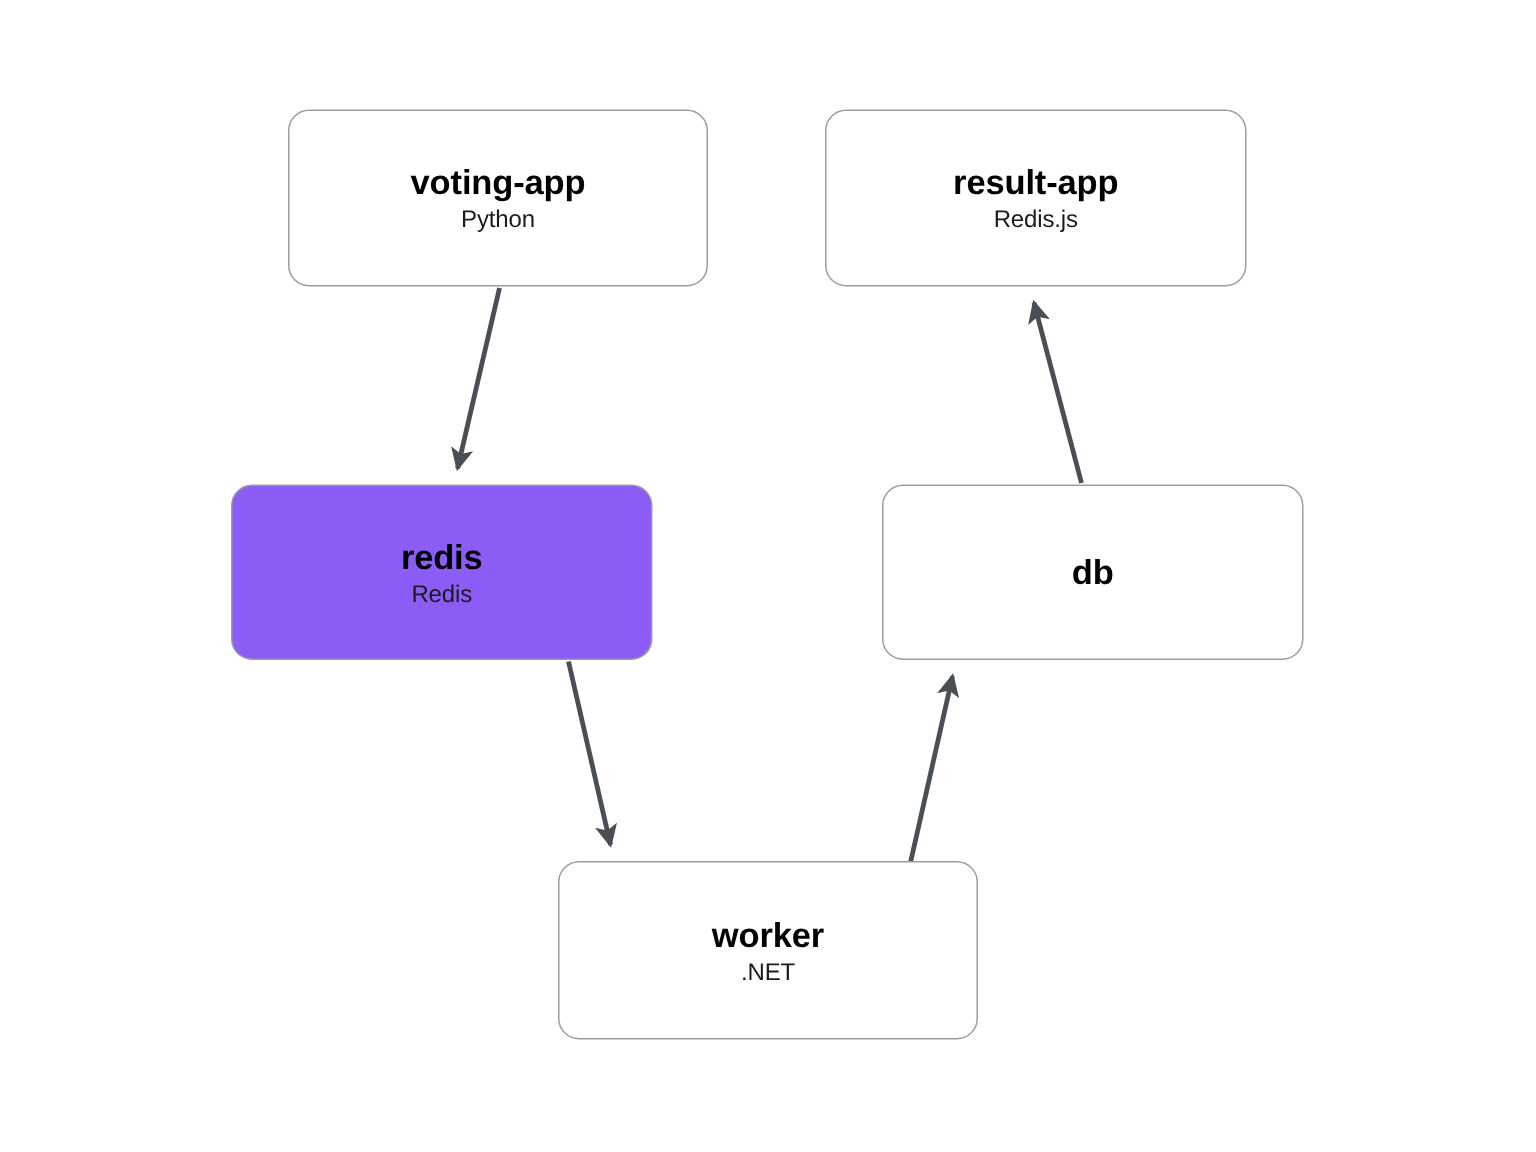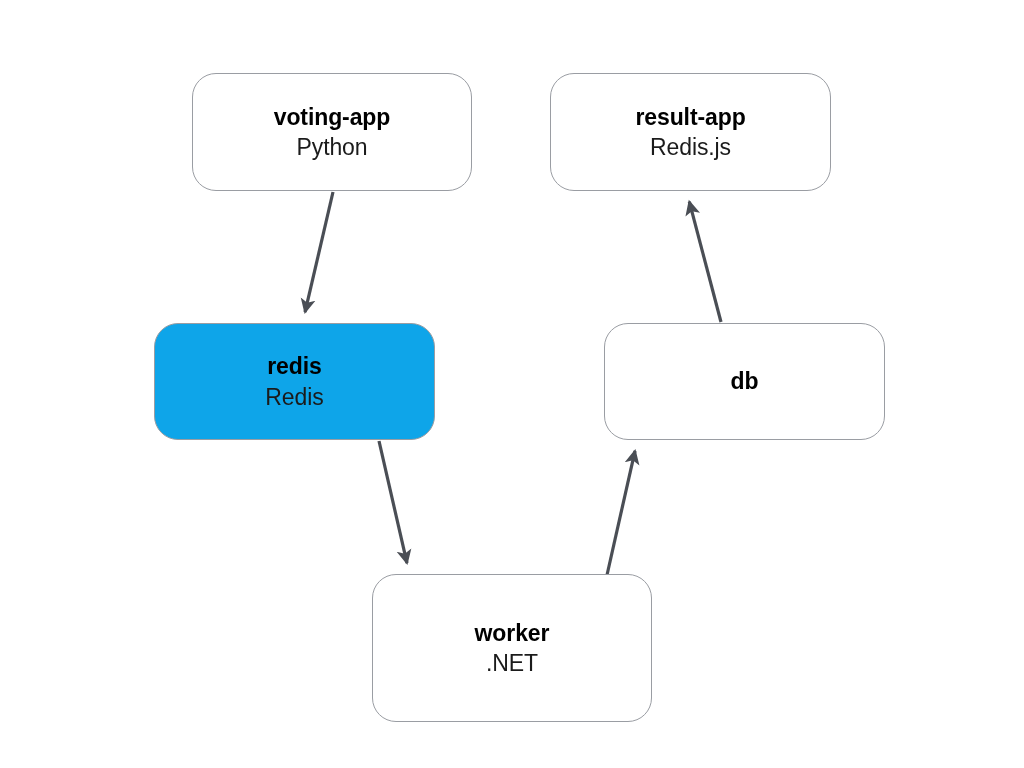--- a/index.html
+++ b/index.html
@@ -26,38 +26,38 @@
     top: 0;
     width: 1024px;
     height: 768px;
     pointer-events: none;
   }
   .node {
     position: absolute;
     box-sizing: border-box;
     background: #ffffff;
     border: 1.6px solid #9a9da3;
-    border-radius: 24px;
+    border-radius: 14px;
     display: flex;
     flex-direction: column;
     align-items: center;
     justify-content: center;
     z-index: 2;
   }
   .node-title {
     font-size: 23px;
     font-weight: bold;
     color: #000000;
     line-height: 1.22;
     letter-spacing: -0.1px;
     text-align: center;
     white-space: nowrap;
   }
   .node-subtitle {
-    font-size: 23px;
+    font-size: 16px;
     font-weight: normal;
     color: #1b1b1b;
     line-height: 1.22;
     letter-spacing: -0.1px;
     text-align: center;
     white-space: nowrap;
     margin-top: 2px;
   }
 </style>
 </head>
@@ -82,27 +82,27 @@
   <div class="node" style="left: 192px; top: 73px; width: 280px; height: 118px; border-color: rgb(154, 157, 163); background: rgb(255, 255, 255);">
     <div class="node-title">voting-app</div>
     <div class="node-subtitle">Python</div>
   </div>
 
   <div class="node" style="left: 550px; top: 73px; width: 281px; height: 118px; border-color: rgb(154, 157, 163); background: rgb(255, 255, 255);">
     <div class="node-title">result-app</div>
     <div class="node-subtitle">Redis.js</div>
   </div>
 
-  <div class="node" style="left: 154px; top: 323px; width: 281px; height: 117px; border-color: rgb(154, 157, 163); background: #0ea5e9;">
+  <div class="node" style="left: 154px; top: 323px; width: 281px; height: 117px; border-color: rgb(154, 157, 163); background: #8b5cf6;">
     <div class="node-title">redis</div>
     <div class="node-subtitle">Redis</div>
   </div>
 
-  <div class="node" style="left: 588px; top: 323px; width: 281px; height: 117px; border-color: rgb(154, 157, 163); background: rgb(255, 255, 255); margin-left: 16px;">
+  <div class="node" style="left: 588px; top: 323px; width: 281px; height: 117px; border-color: rgb(154, 157, 163); background: rgb(255, 255, 255);">
     <div class="node-title">db</div>
   </div>
 
-  <div class="node" style="left: 372px; top: 574px; width: 280px; height: 148px; border-color: rgb(154, 157, 163); background: rgb(255, 255, 255);">
+  <div class="node" style="left: 372px; top: 574px; width: 280px; height: 119px; border-color: rgb(154, 157, 163); background: rgb(255, 255, 255);">
     <div class="node-title">worker</div>
     <div class="node-subtitle">.NET</div>
   </div>
 
 </div>
 
 </body></html>

